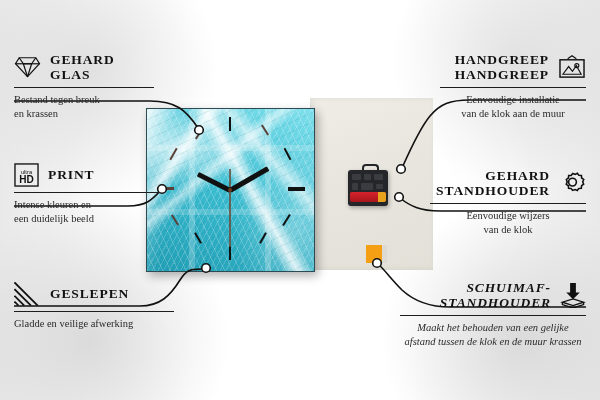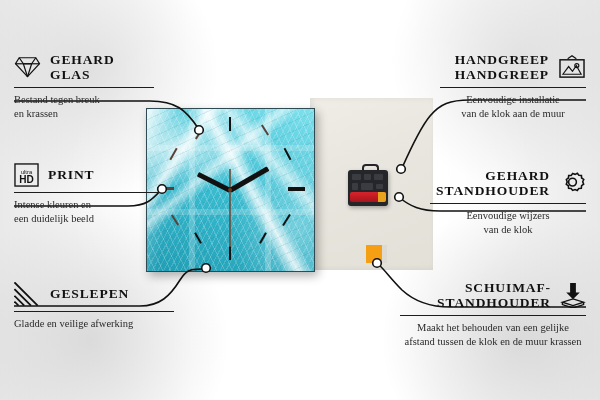--- a/index.html
+++ b/index.html
@@ -110,21 +110,21 @@
   .feat.right .desc{text-align:center;}
 
   .icon{flex:0 0 auto;display:block;}
 
   
   #feat-gehard-glas{left:14px;top:52px;width:140px;}
   #feat-hoogwaardige-print{left:14px;top:163px;width:146px;}
   #feat-geslepen-randen{left:14px;top:282px;width:160px;}
   #feat-duurzame-handgreep{left:440px;top:52px;width:146px;}
   #feat-stille-mechanisme{left:430px;top:168px;width:156px;}
-  #feat-schuimaf-standhouder{left:400px;top:280px;width:186px;}
+  #feat-schuimaf-standhouder{left:400px;top:280px;width:186px;font-style:italic;}
 </style>
 </head>
 <body>
 
 <div class="stage">
 
   <div class="bg-base"></div>
   <div class="bg-white-band"></div>
   <div class="bg-corner-tl"></div>
   <div class="bg-corner-tr"></div>

